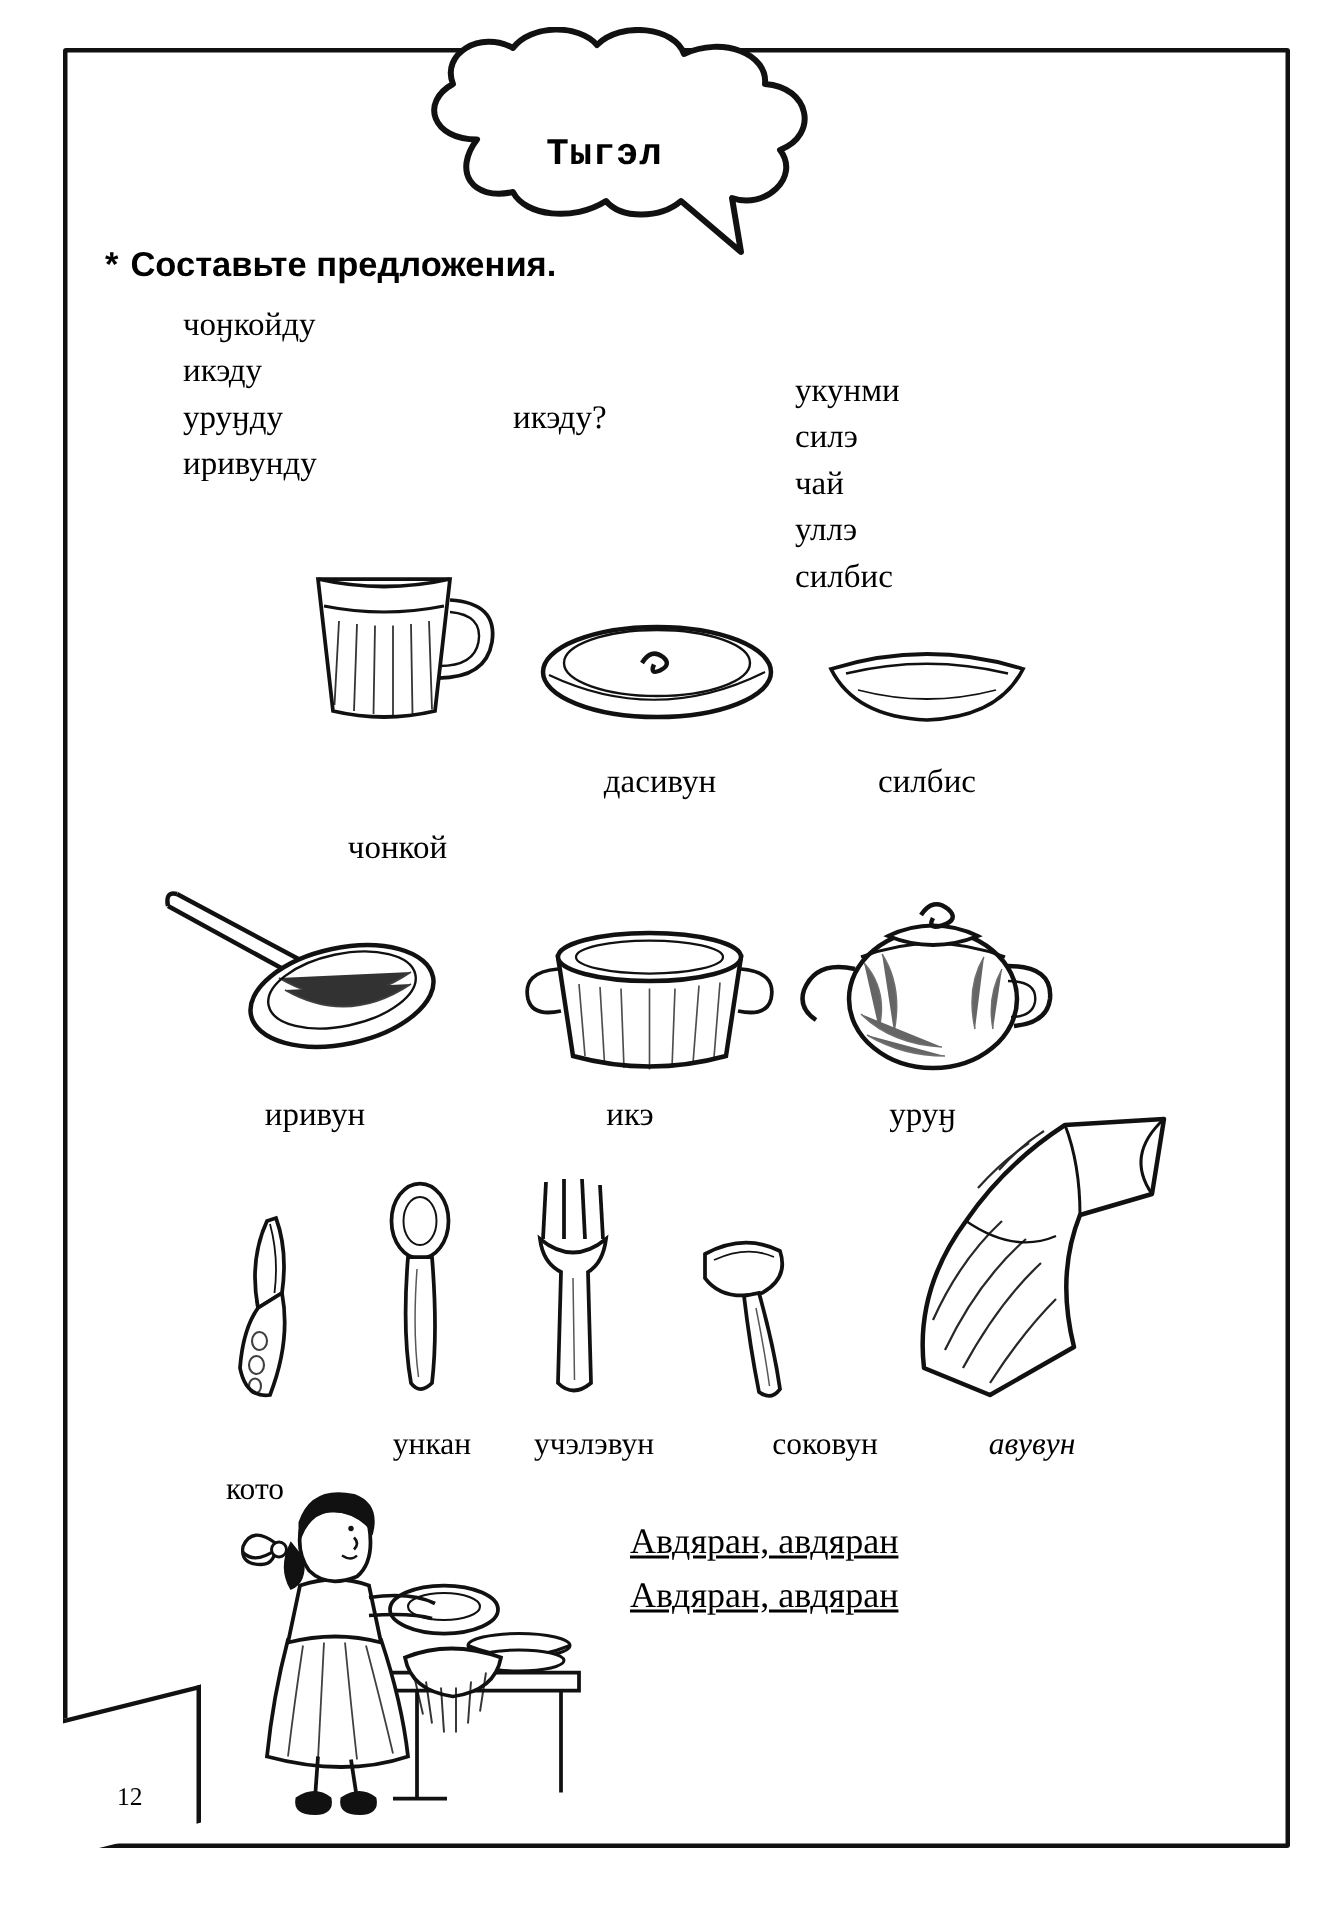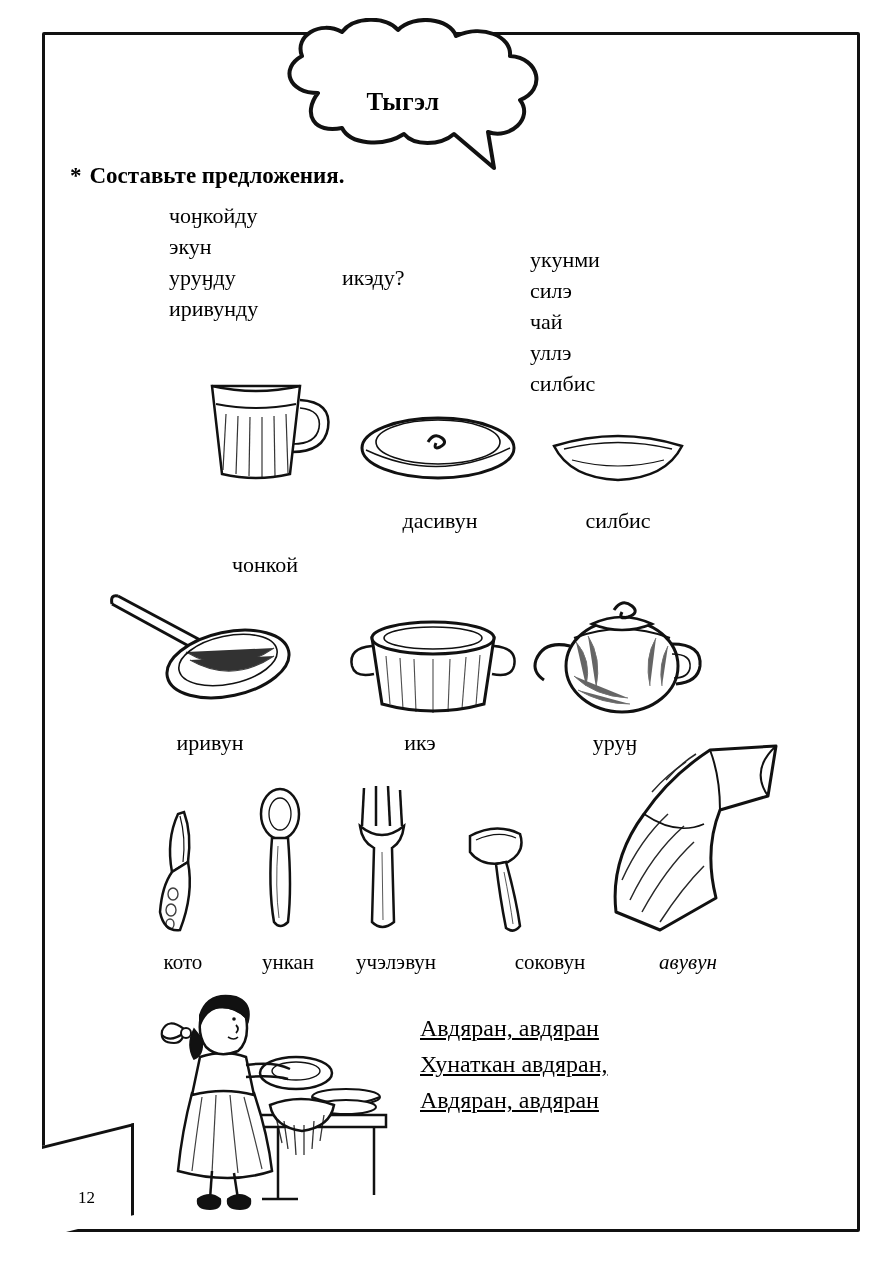--- a/index.html
+++ b/index.html
@@ -65,32 +65,32 @@
     width: 320px;
     height: 190px;
   }
   .cloud-wrap svg { display: block; }
   .cloud-title {
     position: absolute;
     left: 0;
     top: 70px;
     width: 290px;
     text-align: center;
-    font-family: Liberation Serif, serif;
+    font-family: Liberation Mono, monospace;
     font-weight: bold;
     font-size: 25px;
     letter-spacing: 0.5px;
   }
 
   
   .instruction {
     position: absolute;
     left: 70px;
     top: 163px;
-    font-family: Liberation Serif, serif;
+    font-family: Liberation Sans, sans-serif;
     font-weight: bold;
     font-size: 23px;
   }
   .instruction .star {
     font-weight: bold;
     margin-right: 8px;
   }
 
   
   .words {
@@ -98,21 +98,21 @@
     left: 0;
     top: 200px;
     width: 818px;
     height: 170px;
   }
   .col {
     position: absolute;
     font-size: 22px;
     line-height: 31px;
   }
-  .col-left { left: 122px; top: 0; margin-left: 47px; }
+  .col-left { left: 122px; top: 0; }
   .col-mid  { left: 342px; top: 62px; font-size: 22px; }
   .col-right{ left: 530px; top: 0; margin-top: 44px; }
 
   
   .row-labels {
     position: absolute;
     width: 818px;
     font-size: 22px;
   }
   .lbl {
@@ -161,21 +161,21 @@
   <div class="cloud-title">Тыгэл</div>
 </div>
 
 <div class="instruction">
   <span class="star">*</span><span>Составьте предложения.</span>
 </div>
 
 <div class="words">
   <div class="col col-left">
     <div>чоӈкойду</div>
-    <div>экун</div>
+    <div>икэду</div>
     <div>уруӈду</div>
     <div>иривунду</div>
   </div>
   <div class="col col-mid">
     <div>икэду?</div>
   </div>
   <div class="col col-right">
     <div>укунми</div>
     <div>силэ</div>
     <div>чай</div>
@@ -340,21 +340,21 @@
       <path d="M22 140 q18 -40 46 -66"></path>
       <path d="M60 182 q22 -34 44 -56"></path>
       <path d="M52 52 q16 -18 34 -30"></path>
       <path d="M66 40 q14 -16 30 -26"></path>
     </g>
     <path d="M44 74 Q76 96 104 84" stroke="#111" stroke-width="1.6" fill="none"></path>
   </svg>
 </div>
 
 <div class="row-labels" style="top:950px; font-size:21px;">
-  <div class="lbl" style="left:128px; width:110px;">кото</div>
+  <div class="lbl" style="left:115px; width:110px;margin-top:30px;">кото</div>
   <div class="lbl" style="left:228px; width:120px;">ункан</div>
   <div class="lbl" style="left:316px; width:160px;">учэлэвун</div>
   <div class="lbl" style="left:480px; width:140px;text-align:center;">соковун</div>
   <div class="lbl" style="left:618px; width:140px;font-style:italic;">авувун</div>
 </div>
 
 <div class="art" style="left:150px; top:985px;">
   <svg width="270" height="235" viewBox="0 0 270 235">
 
     <path d="M110 130 L236 130 L236 142 L110 142 Z" fill="#fff" stroke="#111" stroke-width="2.5"></path>
@@ -409,15 +409,14 @@
 
     <path d="M62 186 L60 214" stroke="#111" stroke-width="2.5" fill="none"></path>
     <path d="M84 188 L88 214" stroke="#111" stroke-width="2.5" fill="none"></path>
     <path d="M48 214 q12 -8 22 0 q2 10 -10 10 q-14 0 -12 -10 Z" fill="#111" stroke="#111" stroke-width="2"></path>
     <path d="M78 214 q12 -8 22 0 q2 10 -10 10 q-14 0 -12 -10 Z" fill="#111" stroke="#111" stroke-width="2"></path>
   </svg>
 </div>
 
 <div class="poem">
   <div>Авдяран, авдяран</div>
-  <div>Хунаткан авдяран,</div>
   <div>Авдяран, авдяран</div>
 </div>
 
 </body></html>

